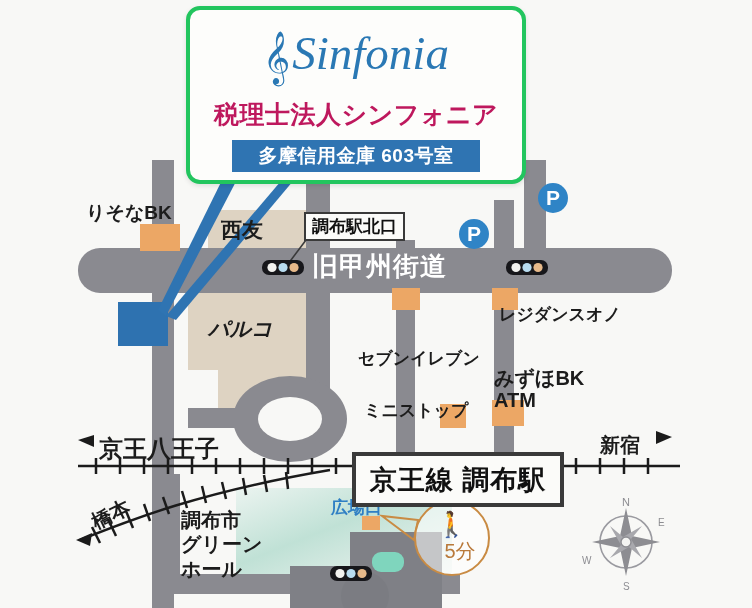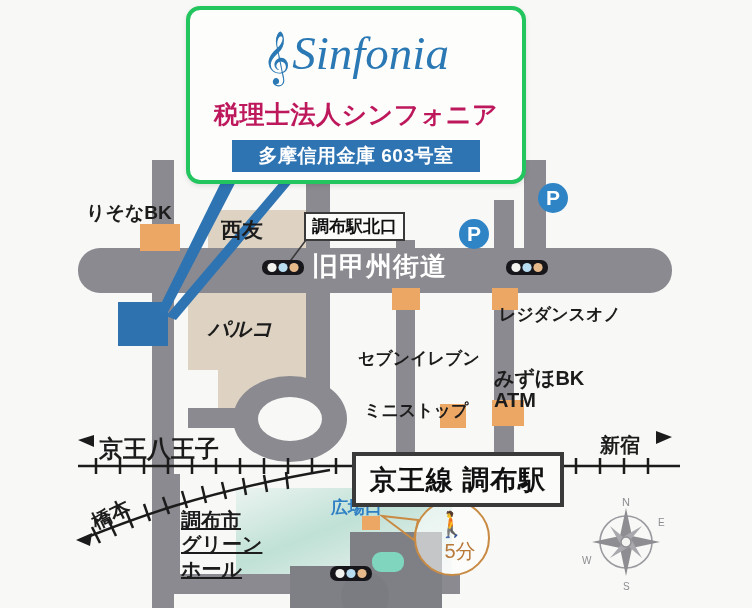--- a/index.html
+++ b/index.html
@@ -118,21 +118,21 @@
   #lbl-parco    { left: 208px; top: 317px; font-size: 21px; font-style: italic; }
   #lbl-kyukoshu { left: 312px; top: 252px; font-size: 26px; color: #ffffff; letter-spacing: 1px; z-index: 22; }
   #lbl-seven    { left: 358px; top: 305px; font-size: 17px; margin-top: 44px; }
   #lbl-tamashin { left: 499px; top: 305px; font-size: 17px; }
   #lbl-mizuho   { left: 494px; top: 367px; font-size: 20px; }
   #lbl-ministop { left: 364px; top: 401px; font-size: 17px; }
   #lbl-keiohachi{ left: 99px;  top: 436px; font-size: 24px; }
   #lbl-hashimoto{ left: 88px;  top: 513px; font-size: 20px; transform: rotate(-26deg); transform-origin: left top; }
   #lbl-shinjuku { left: 600px; top: 434px; font-size: 20px; }
   #lbl-hiroba   { left: 331px; top: 498px; font-size: 17px; color: #2f7fc4; z-index: 27; background: rgba(248,248,246,0.0); }
-  #lbl-greenhall{ left: 181px; top: 508px; font-size: 20px; line-height: 1.22; z-index: 20; text-decoration: underline; }
+  #lbl-greenhall{ left: 181px; top: 508px; font-size: 20px; line-height: 1.22; z-index: 20; }
 </style>
 </head>
 <body>
 
 <div id="map">
 
   <svg id="svgmap" viewBox="0 0 752 608">
     <defs>
       <linearGradient id="plazaGrad" x1="0" y1="0" x2="1" y2="1">
         <stop offset="0%" stop-color="#e9f3ef"></stop>

